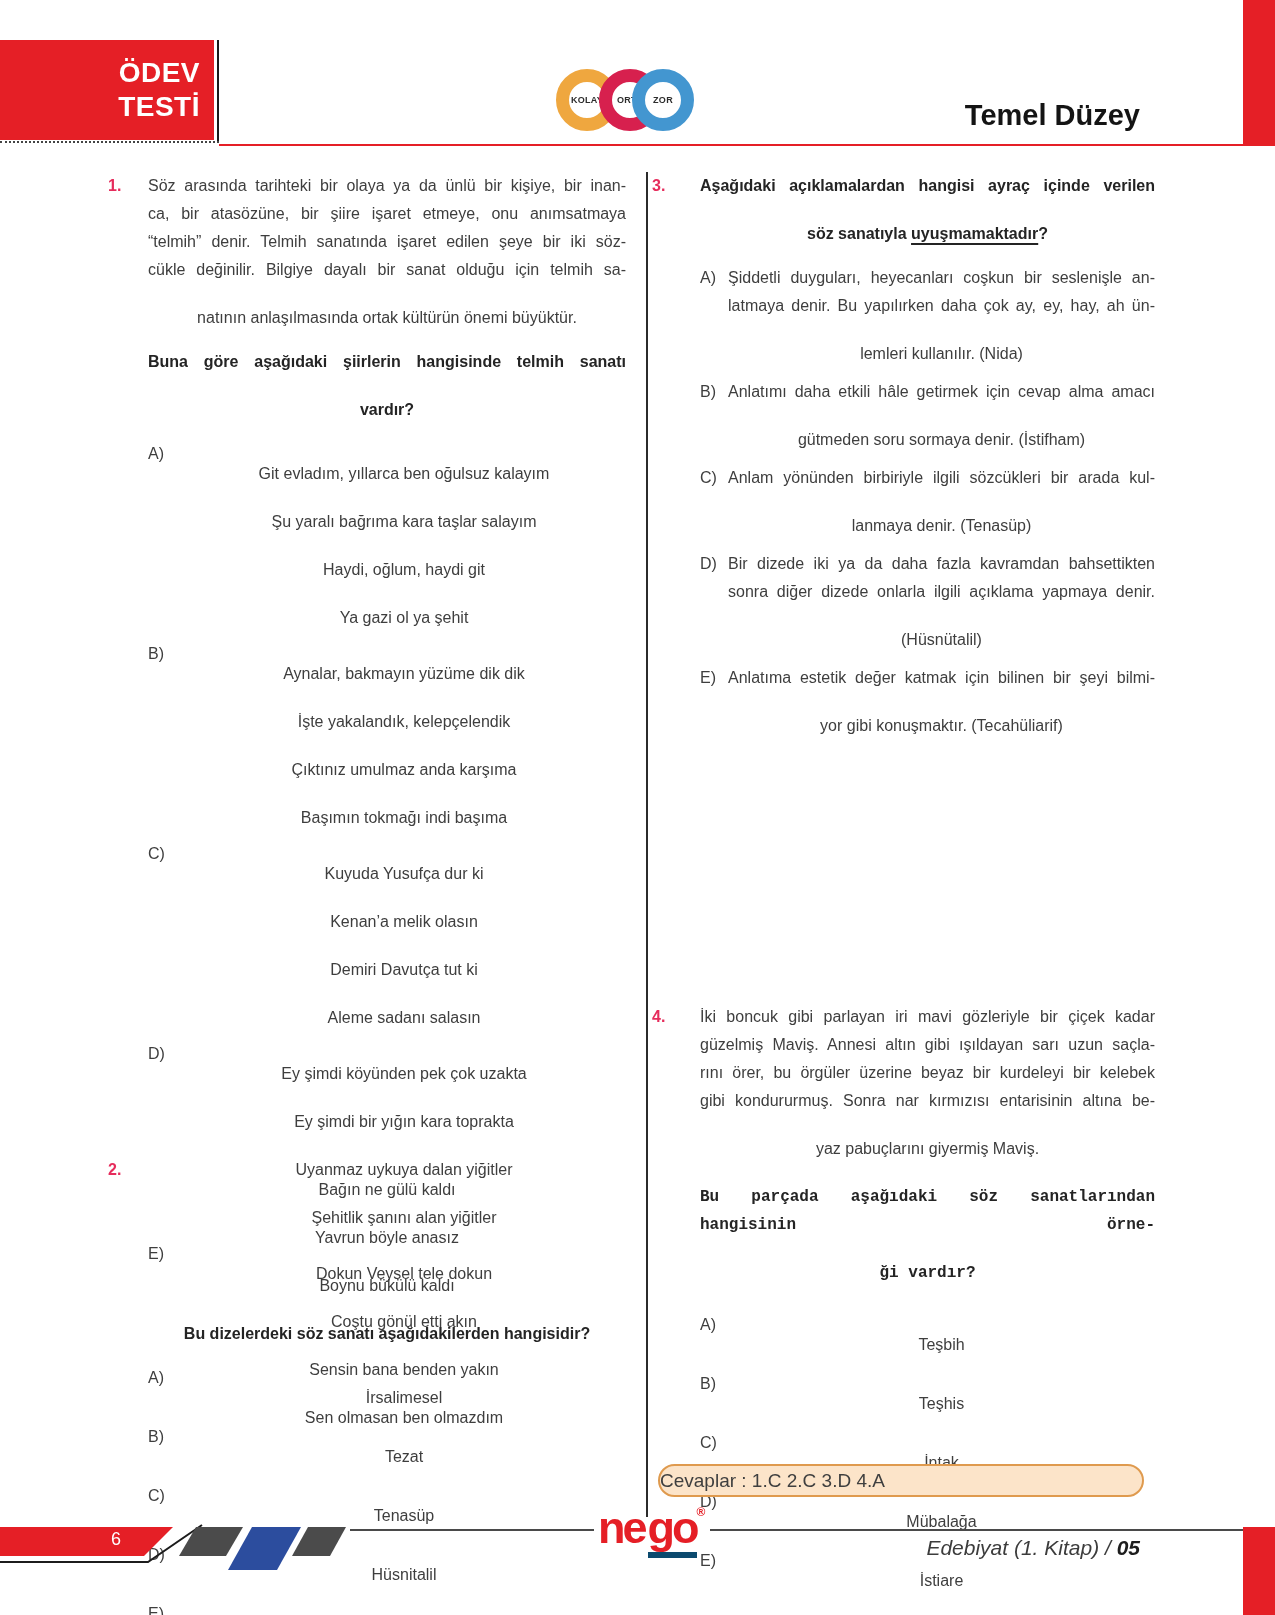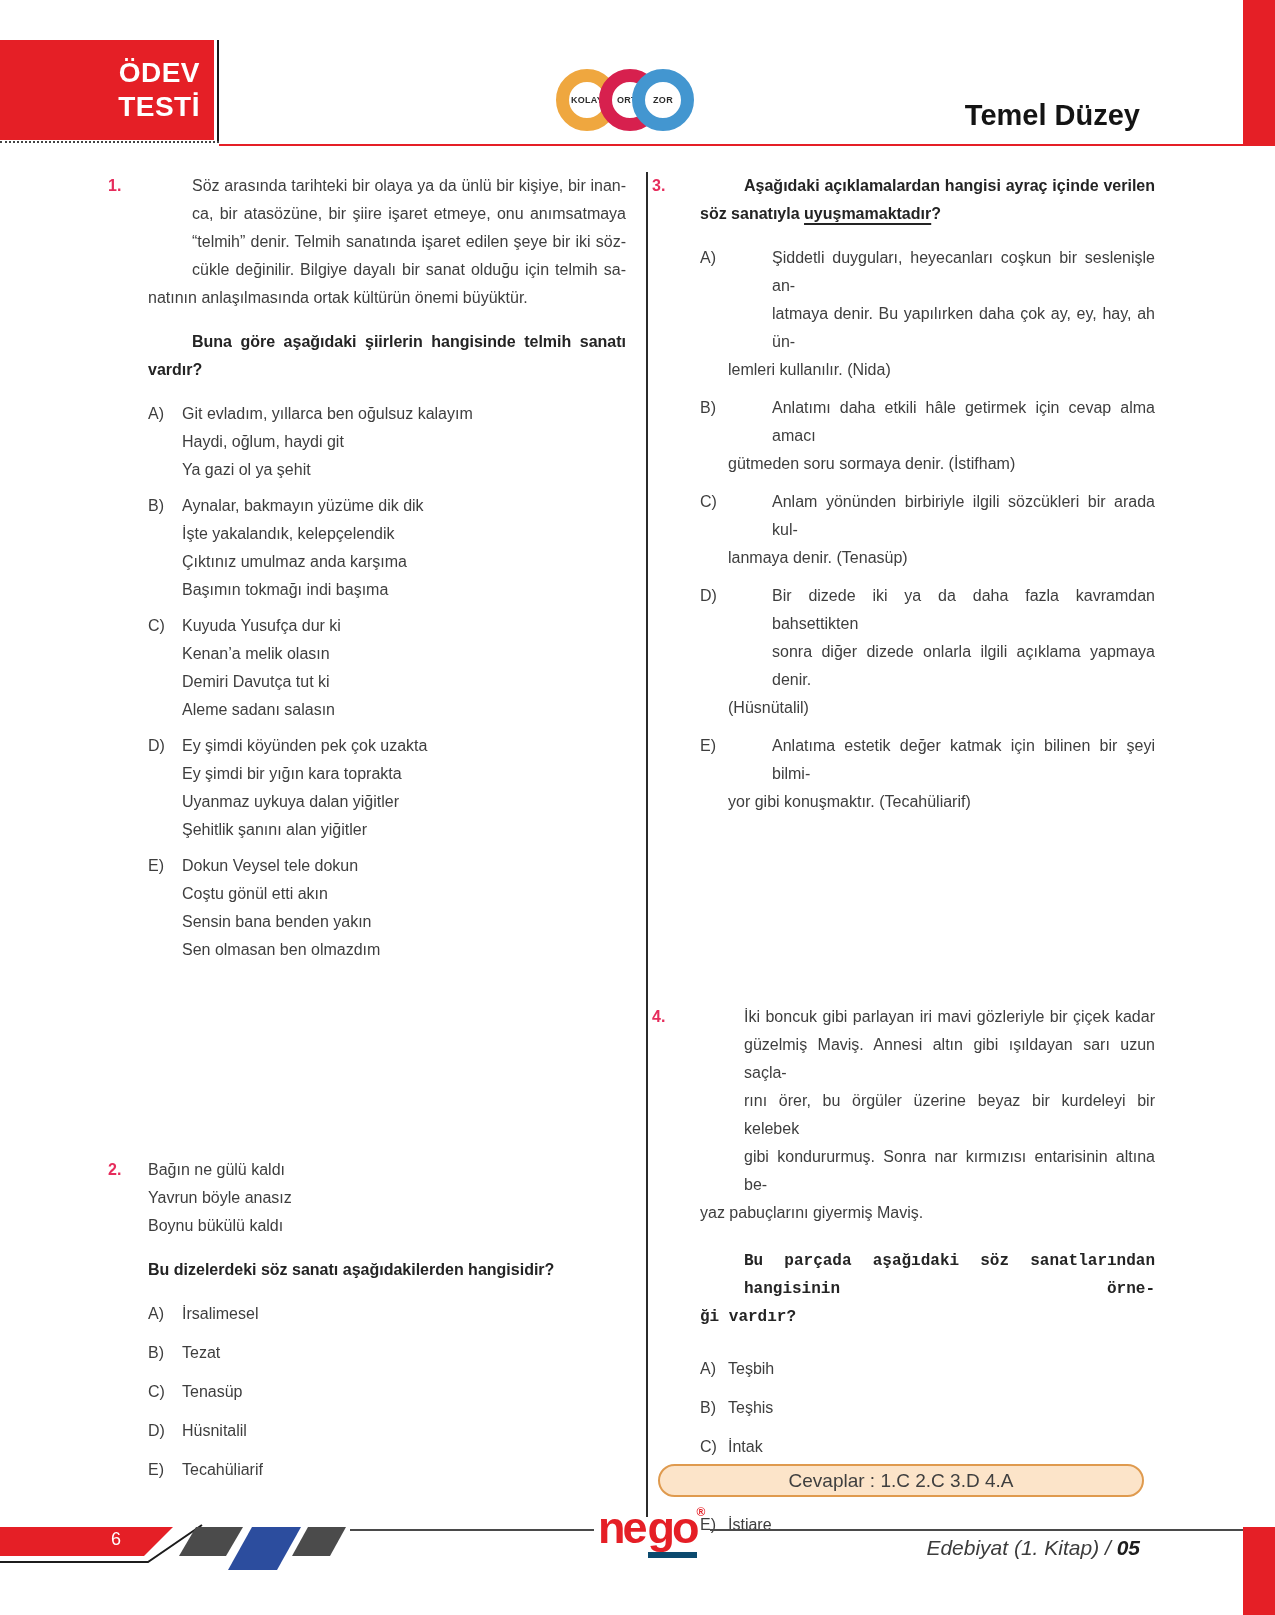--- a/index.html
+++ b/index.html
@@ -31,40 +31,40 @@
   
   .col-divider { position:absolute; left:646px; top:172px; width:2px; height:1345px; background:#2b2b2b; }
   .question { position:absolute; display:flex; font-size:16px; line-height:28px; }
   .q-left  { left:108px; }
   .q-right { left:652px; }
   .qnum { font-weight:bold; color:#e62c5c; flex-shrink:0; }
   .q-left  .qnum { width:40px; }
   .q-right .qnum { width:48px; }
   .q-left  .qcontent { width:478px; }
   .q-right .qcontent { width:455px; }
-  .jl { text-align:justify; text-align-last:justify;margin-left:44px; }
-  .ll { text-align:left; }
+  .jl { text-align:justify; text-align-last:justify; }
+  .ll { text-align:center;margin-top:20px; }
   .stem { font-weight:bold; color:#242424; margin-top:16px; }
   .stem20 { margin-top:20px;font-family:Liberation Mono, monospace; }
   .opts { margin-top:16px; }
   .opts24 { margin-top:24px; }
   .opt { display:flex; margin-top:10px; }
   .opt:first-child { margin-top:0; }
   .opt-mt8 .opt { margin-top:8px; }
   .opt-mt11 .opt { margin-top:11px; }
   .q-left  .letter { width:34px; flex-shrink:0; }
   .q-right .letter { width:28px; flex-shrink:0; }
   .q-left  .opt-body { width:444px; }
   .q-right .opt-body { width:427px; }
   .u-term { text-decoration:underline; text-underline-offset:4px; text-decoration-thickness:2px; }
   
   .answer-pill {
     position:absolute; left:658px; top:1464px; width:486px; height:33px;
     background:#fce4c9; border:2px solid #df9a4e; border-radius:17px;
-    display:flex; align-items:center; justify-content:center;
+    display:flex; align-items:center; 
     font-size:19px; color:#3f3f3f; box-sizing:border-box;
   }
   
   .footer-deco { position:absolute; left:0; top:1522px; }
   .page-num { position:absolute; left:98px; top:1529px; width:36px; text-align:center; color:#fff; font-size:18px; z-index:5; }
   .f-rule-left  { position:absolute; left:350px; top:1529px; width:244px; height:2px; background:#4a4a4a; }
   .f-rule-right { position:absolute; left:710px; top:1529px; width:533px; height:2px; background:#4a4a4a; }
   .logo { position:absolute; left:598px; top:1504px; display:flex; align-items:flex-start; color:#e51f26; font-weight:bold; }
   .logo-ne { font-size:45px; letter-spacing:-3px; line-height:48px; }
   .logo-gap { width:3px; }
@@ -116,20 +116,21 @@
       </div>
       <div class="stem">
         <div class="jl">Buna göre aşağıdaki şiirlerin hangisinde telmih sanatı</div>
         <div class="ll">vardır?</div>
       </div>
       <div class="opts opt-mt8">
         <div class="opt">
           <span class="letter">A)</span>
           <div class="opt-body">
             <div class="ll">Git evladım, yıllarca ben oğulsuz kalayım</div>
+            <div class="ll">Şu yaralı bağrıma kara taşlar salayım</div>
             <div class="ll">Haydi, oğlum, haydi git</div>
             <div class="ll">Ya gazi ol ya şehit</div>
           </div>
         </div>
         <div class="opt">
           <span class="letter">B)</span>
           <div class="opt-body">
             <div class="ll">Aynalar, bakmayın yüzüme dik dik</div>
             <div class="ll">İşte yakalandık, kelepçelendik</div>
             <div class="ll">Çıktınız umulmaz anda karşıma</div>

